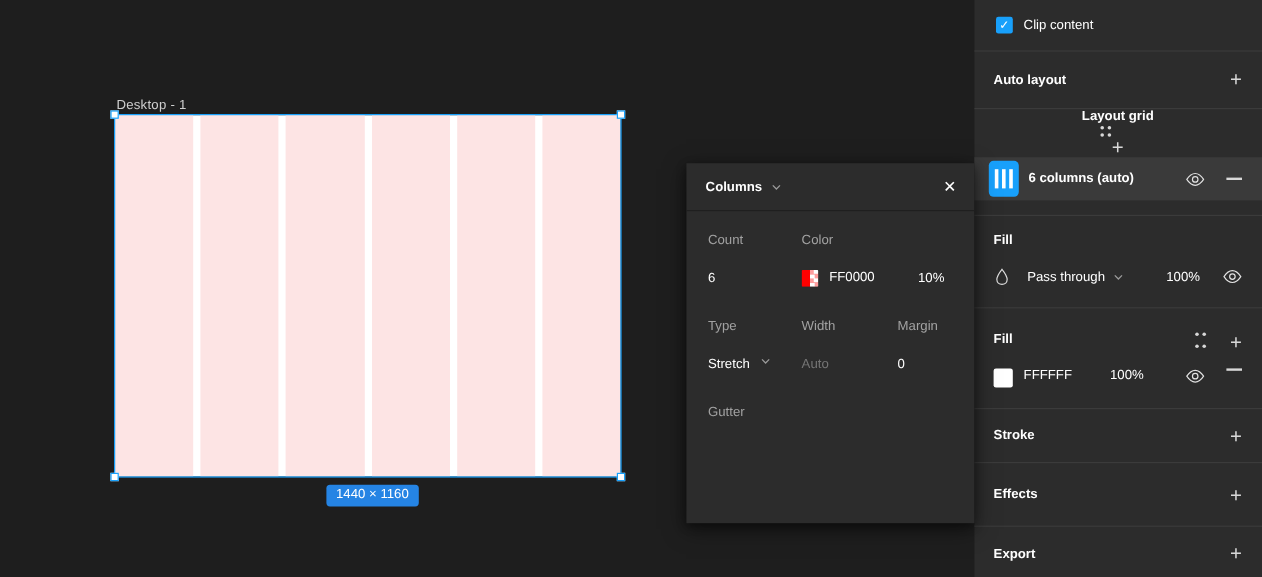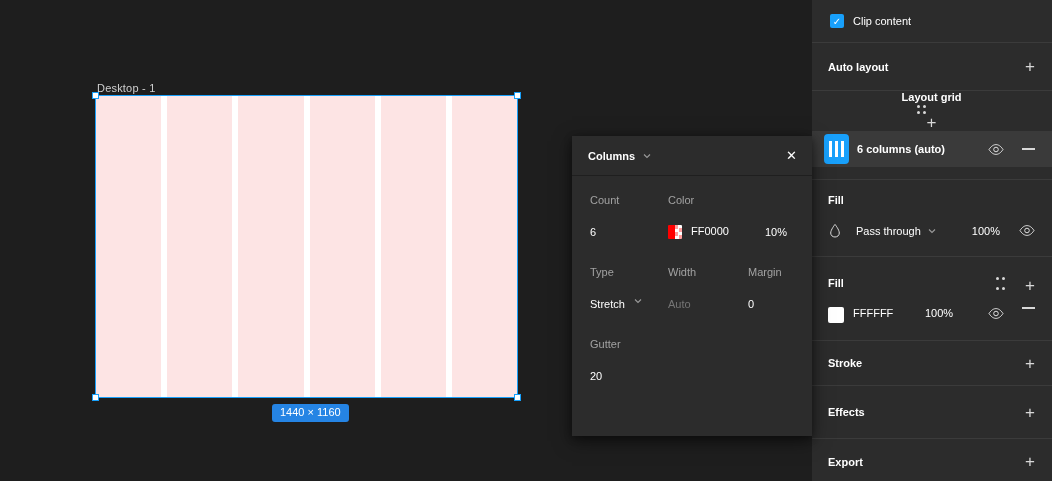--- a/index.html
+++ b/index.html
@@ -188,25 +188,20 @@
           </span>
         </span>
         <span class="pval dim">Auto</span>
         <span class="pval">0</span>
       </div>
       <div class="prow gap">
         <span class="plabel">Gutter</span>
         <span></span>
           <span></span>
       </div>
-      <div class="prow">
-        <span class="pval">20</span>
-        <span></span>
-          <span></span>
-      </div>
     </div>
   </div>
 
   <div class="sidebar">
 
     <div class="section sec-clip">
       <span class="checkbox">
         <span>✓</span>
       </span>
       <span>Clip content</span>

